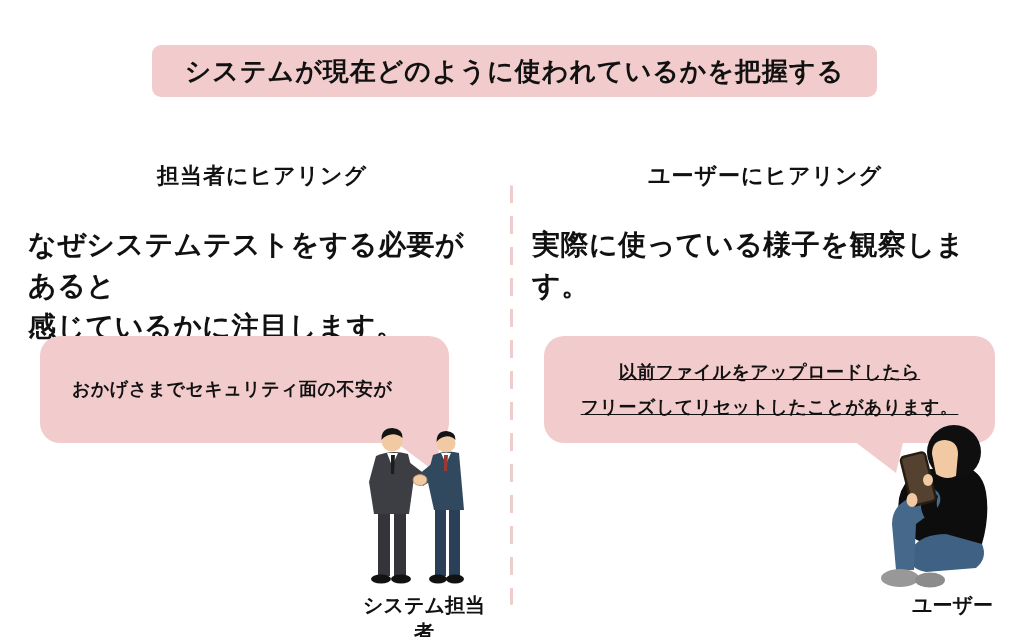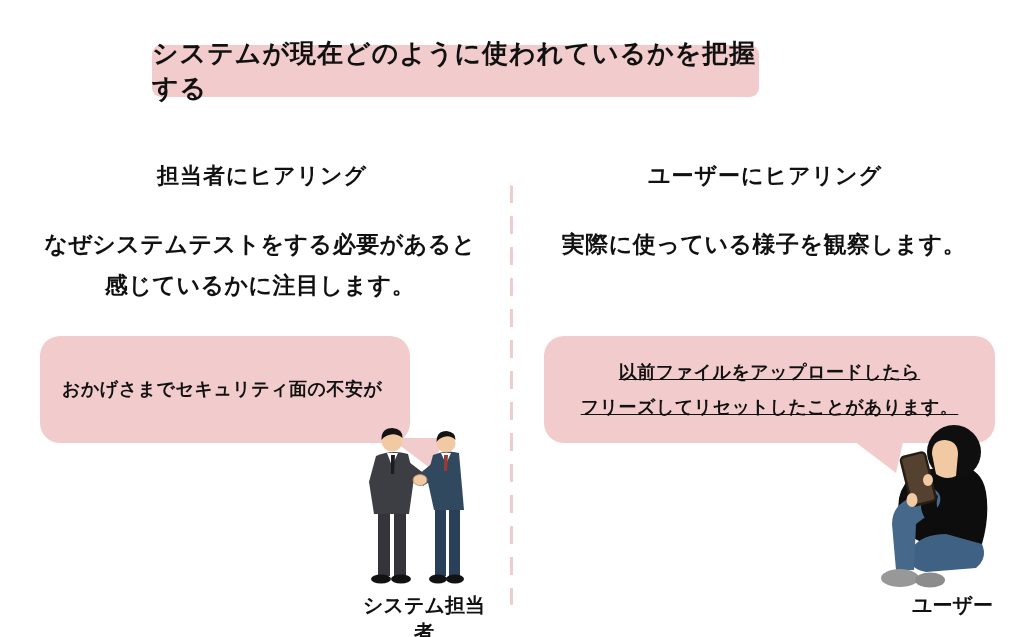--- a/index.html
+++ b/index.html
@@ -4,47 +4,47 @@
 <style>
   html,body{margin:0;padding:0;}
   body{
     width:1024px;height:637px;position:relative;overflow:hidden;
     background:#ffffff;
     font-family:"Liberation Sans","DejaVu Sans",sans-serif;
     color:#111111;
   }
   .abs{position:absolute;}
   .banner{
-    left:152px;top:45px;width:607px;height:52px;
+    left:152px;top:45px;width:725px;height:52px;
     background:#f2cccc;border-radius:9px;
     display:flex;align-items:center;justify-content:center;
     font-size:26px;font-weight:700;letter-spacing:1px;
     z-index:1;
   }
   .heading{
     top:161px;height:30px;text-align:center;
     font-size:22px;font-weight:700;letter-spacing:1px;
     z-index:1;
   }
   .heading.left{left:42px;width:440px;}
   .heading.right{left:545px;width:440px;}
   .body-text{
-    top:224px;text-align:center;
-    font-size:23px;font-weight:700;line-height:41px;letter-spacing:0.5px;
+    top:224px;
+    font-size:28px;font-weight:700;line-height:41px;letter-spacing:0.5px;
     z-index:1;
   }
   .body-text.left{left:28px;width:464px;}
   .body-text.right{left:532px;width:464px;}
   .bubble{
     top:336px;height:107px;background:#f2cccc;border-radius:20px;
     display:flex;flex-direction:column;justify-content:center;
     font-size:18px;font-weight:700;line-height:35px;letter-spacing:0.5px;
     z-index:2;
   }
-  .bubble.left{left:40px;width:370px;padding-left:22px;box-sizing:border-box;text-align:left;}
+  .bubble.left{left:40px;width:409px;padding-left:32px;box-sizing:border-box;text-align:left;}
   .bubble.right{left:544px;width:451px;text-align:center;text-decoration:underline;}
   .tail{z-index:2;}
   .tail.left{left:386px;top:438px;}
   .tail.right{left:848px;top:438px;}
   .divider{
     left:510px;top:185px;width:3px;height:420px;
     background:repeating-linear-gradient(to bottom,#f0cdcd 0px,#f0cdcd 18px,transparent 18px,transparent 31px);
     border-radius:2px;z-index:1;
   }
   .illustration{z-index:3;}

